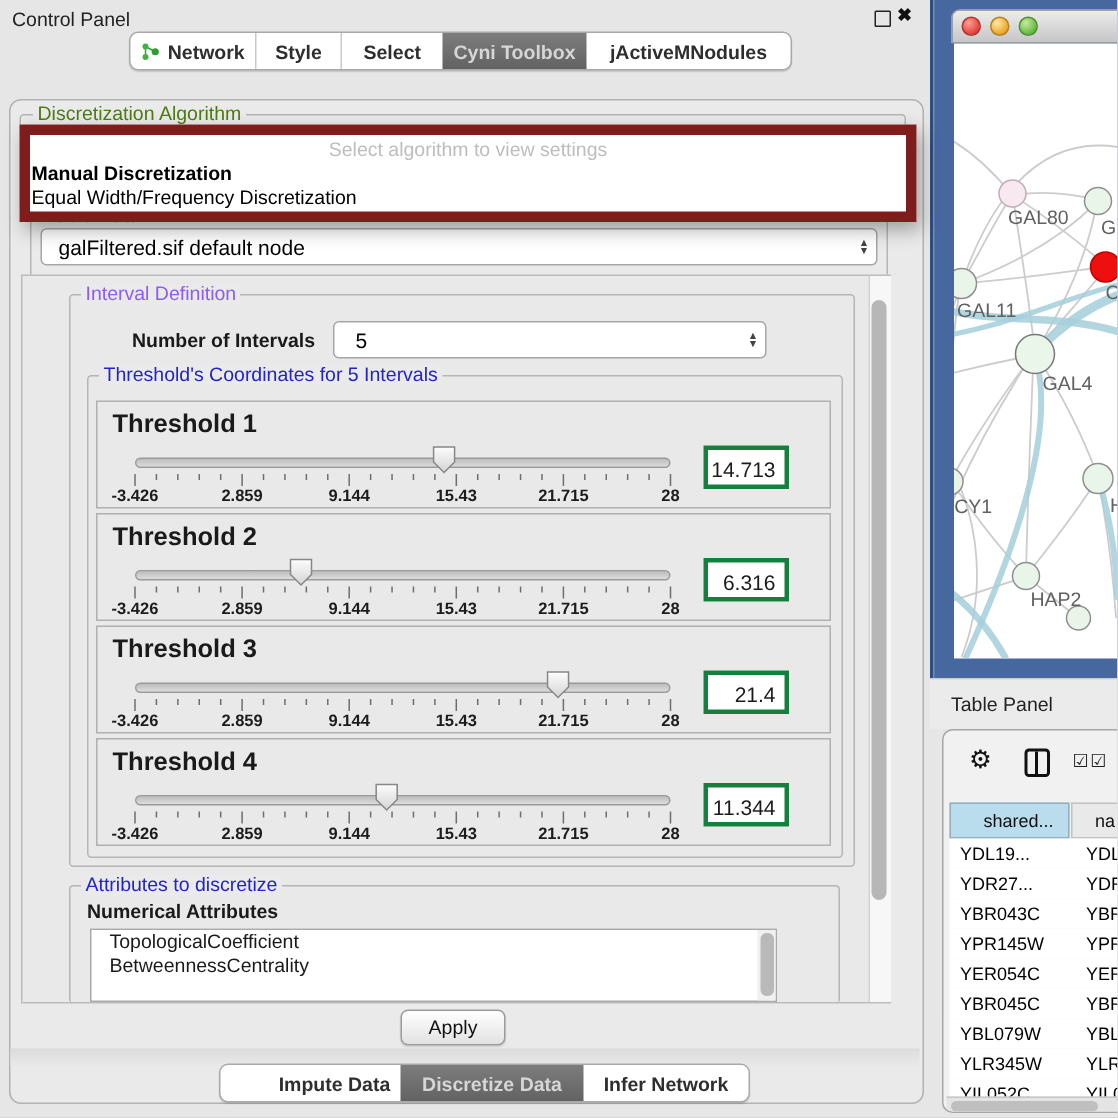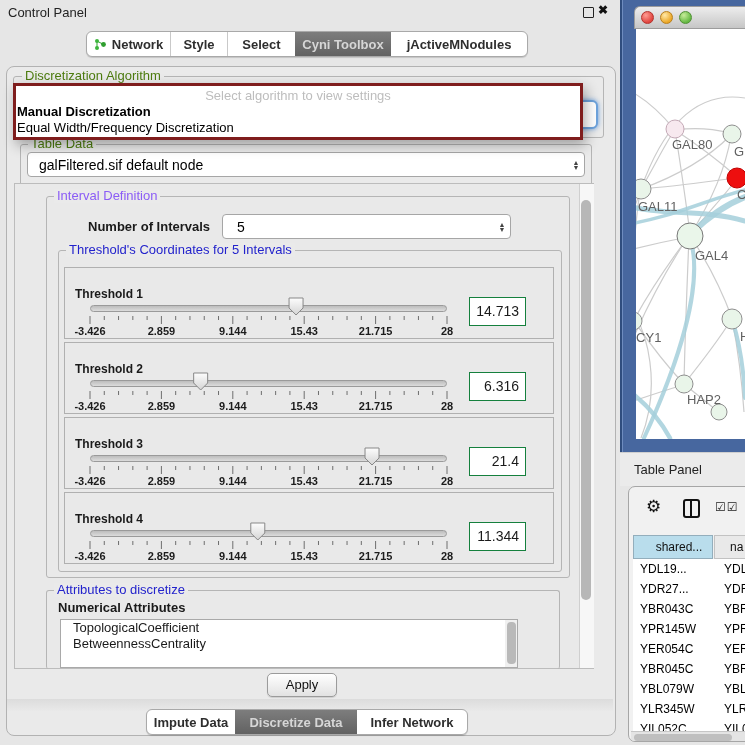--- a/index.html
+++ b/index.html
@@ -19,44 +19,44 @@
   .seg.sel{background:linear-gradient(#7d7d7d,#626262);color:#d6d6d6;border-right:none;}
   .seg .tabicon{margin-right:5px;display:inline-flex;}
   
   .pane{left:6px;top:66px;width:608px;height:668px;background:#eaeaea;border:1px solid #b2b2b2;border-radius:8px;}
   .group{border:1px solid #b5b5b5;border-radius:3px;box-sizing:border-box;}
   .group-title{position:absolute;font-size:13px;background:#eaeaea;padding:0 3px;line-height:14px;}
   .t-gray{color:#4d7c0f;}
   .t-green{color:#8b5cf6;}
   .t-blue{color:#2323cc;}
   
-  .popup{left:13px;top:83px;width:564px;height:51px;background:#fff;border:3px solid #7f1d1d;
-         box-shadow:3px 5px 12px rgba(0,0,0,.32);z-index:20;}
+  .popup{left:13px;top:83px;width:564px;height:51px;background:#fff;border:7px solid #7f1d1d;
+         box-shadow:3px 5px 12px rgba(0,0,0,.32);z-index:20;padding-left:20px;}
   .popup-hint{left:0;top:2px;width:100%;text-align:center;font-size:13px;color:#bdbdbd;}
   .popup-opt1{left:1px;top:18px;font-size:13px;font-weight:bold;color:#000;white-space:nowrap;}
   .popup-opt2{left:1px;top:34px;font-size:13px;color:#000;white-space:nowrap;}
   .focus-ring{left:556px;top:100px;width:38px;height:25px;border-radius:6px;background:#fff;border:2px solid #6ea3dc;
               box-shadow:0 0 5px rgba(90,150,220,.95);z-index:5;}
   
   .combo{background:#fff;border:1px solid #a6a6a6;border-radius:4px;box-sizing:border-box;display:flex;align-items:center;}
   .combo-text{font-size:14px;color:#000;padding-left:11px;flex:1;white-space:nowrap;overflow:hidden;}
   .combo-arrows{width:16px;display:flex;flex-direction:column;align-items:center;color:#444;}
   .combo-arrows div{font-size:7px;line-height:5px;}
   
   .scrollpane{left:14px;top:183px;width:580px;height:486px;border:1px solid #bcbcbc;background:#e9e9e9;box-sizing:border-box;}
   .vscroll-track{left:579px;top:184px;width:14px;height:484px;background:#f7f7f7;border-left:1px solid #cfcfcf;}
   .vscroll-thumb{left:581px;top:200px;width:10px;height:400px;background:#b7b7b7;border-radius:5px;}
   
   .thr-row{left:64px;width:490px;height:72px;border:1px solid #b0b0b0;box-sizing:border-box;background:#e9e9e9;}
-  .thr-label{position:absolute;left:10px;top:19px;font-size:12px;font-weight:bold;}
+  .thr-label{position:absolute;left:10px;top:5px;font-size:17px;font-weight:bold;}
   .thr-track{position:absolute;left:25px;top:37px;width:357px;height:7px;border-radius:4px;
              background:linear-gradient(#bdbdbd,#dcdcdc);border:1px solid #9a9a9a;box-sizing:border-box;}
   .thr-svg{position:absolute;left:0;top:0;}
   .ticklabel{position:absolute;top:57px;font-size:11px;font-weight:bold;color:#1c1c1c;transform:translateX(-50%);white-space:nowrap;}
-  .thr-value{position:absolute;left:404px;top:29px;width:57px;height:29px;background:#fff;border:1px solid #15803d;
+  .thr-value{position:absolute;left:404px;top:29px;width:57px;height:29px;background:#fff;border:3px solid #15803d;
              box-sizing:border-box;font-size:14px;text-align:right;line-height:27px;padding-right:6px;}
   
   .attr-list{left:60px;top:619px;width:458px;height:49px;background:#fff;border:1px solid #a9a9a9;overflow:hidden;box-sizing:border-box;}
   .attr-item{font-size:13px;line-height:16px;padding-left:12px;white-space:nowrap;}
   .list-scroll{left:505px;top:620px;width:12px;height:47px;background:#f0f0f0;}
   .list-thumb{left:507px;top:622px;width:9px;height:42px;background:#b9b9b9;border-radius:4px;}
   
   .apply{left:267px;top:673px;width:70px;height:24px;border:1px solid #9b9b9b;border-radius:5px;
          background:linear-gradient(#ffffff,#e2e2e2);font-size:13px;text-align:center;line-height:22px;color:#111;
          box-shadow:0 1px 1px rgba(0,0,0,.12);box-sizing:border-box;}
@@ -100,21 +100,21 @@
     </linearGradient>
   </defs>
 </svg>
 
 <div id="screen">
 
   <div class="abs cp-title">Control Panel</div>
   <div class="abs float-btn"></div>
   <div class="abs close-btn">✖</div>
 
-  <div class="abs tabbar" id="top-tabs" style="left:86px;top:31px;width:440px;">
+  <div class="abs tabbar" id="top-tabs" style="left:86px;top:21px;width:440px;">
       <div class="seg lightsep" style="width: 84px;">
         <span class="tabicon">
           <svg width="13" height="13" viewBox="0 0 13 13">
             <line x1="3" y1="3" x2="3" y2="10" stroke="#2ea52e" stroke-width="1"></line>
             <line x1="3" y1="3" x2="9.5" y2="6.5" stroke="#2ea52e" stroke-width="1"></line>
             <circle cx="3" cy="3" r="2" fill="#3db53d"></circle>
             <circle cx="3" cy="10" r="2" fill="#3db53d"></circle>
             <circle cx="9.5" cy="6.5" r="2.4" fill="#2e9e2e"></circle>
           </svg>
         </span>
@@ -341,21 +341,21 @@
   <div class="abs" style="left:58px;top:600px;font-size:13px;font-weight:bold;">Numerical Attributes</div>
   <div class="abs attr-list" id="attr-list">
       <div class="attr-item">TopologicalCoefficient</div>
       <div class="attr-item">BetweennessCentrality</div>
     </div>
   <div class="abs list-scroll"></div>
   <div class="abs list-thumb"></div>
 
   <div class="abs pane-shade"></div>
   <div class="abs apply">Apply</div>
-  <div class="abs tabbar" id="bottom-tabs" style="left:146px;top:709px;width:320px;">
+  <div class="abs tabbar" id="bottom-tabs" style="left:146px;top:709px;width:320px;padding-left:32px;">
       <div class="seg" style="width: 88px;">
         <span>Impute Data</span>
       </div>
       <div class="seg sel" style="width: 122px;">
         <span>Discretize Data</span>
       </div>
       <div class="seg" style="width: 110px;">
         <span>Infer Network</span>
       </div>
     </div>

